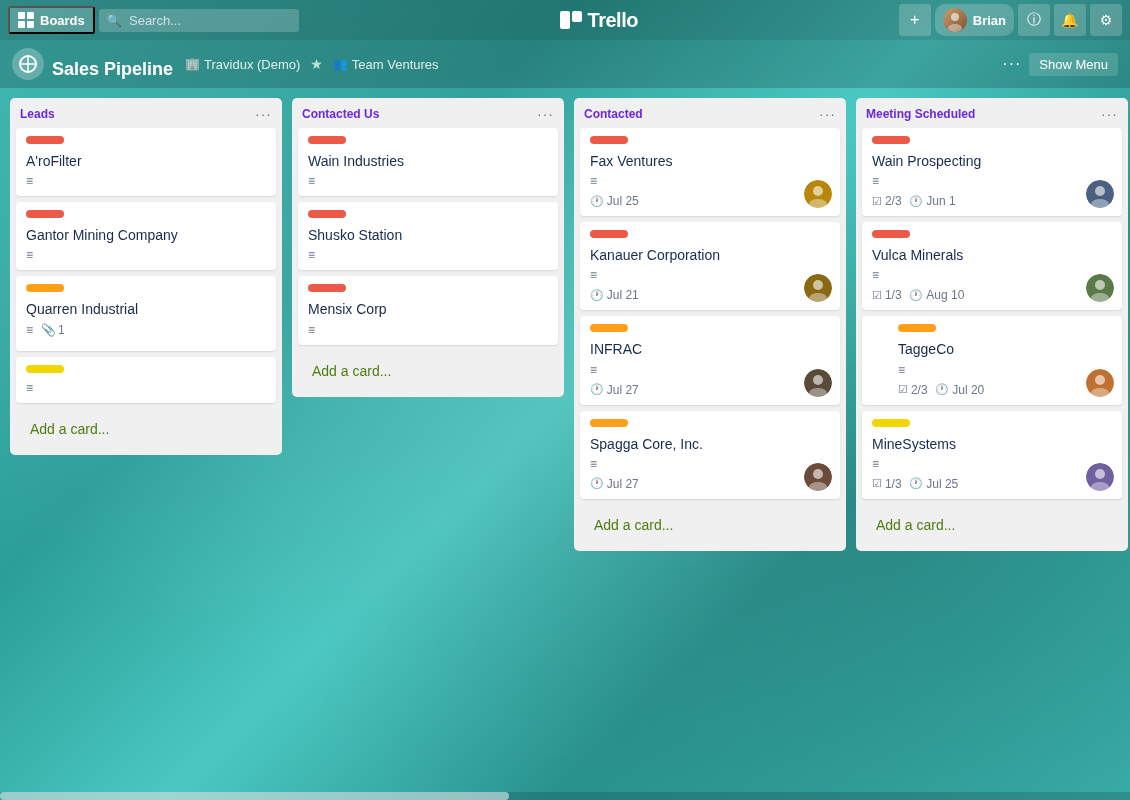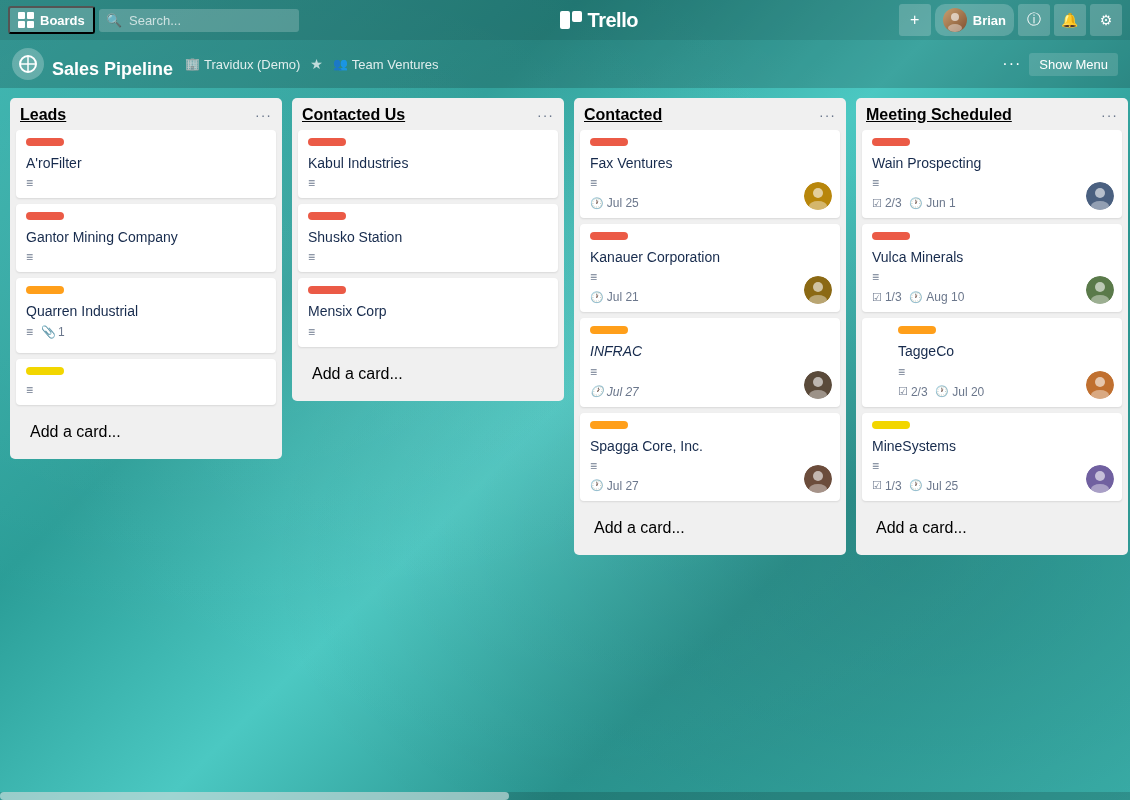--- a/index.html
+++ b/index.html
@@ -165,21 +165,21 @@
       min-width: 272px;
       display: flex;
       flex-direction: column;
       max-height: calc(100% - 10px);
     }
     .list-header {
       display: flex; align-items: center; justify-content: space-between;
       padding: 8px 10px 6px;
     }
     .list-title {
-      font-size: 16px; font-weight: 700; color: #000000; text-decoration: underline;
+      font-size: 12px; font-weight: 700; color: #6d28d9;
     }
     .list-menu-btn {
       background: none; border: none; cursor: pointer;
       color: #6b778c; font-size: 14px; letter-spacing: 1px;
     }
     .list-cards {
       padding: 0 6px;
       overflow-y: auto;
       flex: 1;
     }
@@ -226,21 +226,21 @@
       border-radius: 50%;
     }
 
     
     .add-card {
       padding: 6px 8px;
       margin: 0 4px 6px;
     }
     .add-card-btn {
       background: none; border: none; cursor: pointer;
-      color: #000000; font-size: 16px;
+      color: #4d7c0f; font-size: 14px;
       padding: 6px 8px; border-radius: 3px;
       width: 100%; text-align: left;
     }
 
     
     .bottom-scrollbar {
       position: absolute; bottom: 0; left: 0; right: 0; height: 8px;
       background: rgba(0,0,0,0.15); z-index: 20;
     }
     .bottom-scrollbar-thumb {
@@ -369,21 +369,21 @@
       <div class="add-card"><button class="add-card-btn">Add a card...</button></div>
     </div>
     <div class="list">
       <div class="list-header">
     <span class="list-title">Contacted Us</span>
     <button class="list-menu-btn">···</button>
   </div>
       <div class="list-cards">
         <div class="card">
           <div class="card-label" style="background-color: rgb(235, 90, 70);"></div>
-          <div class="card-title">Kabul Industries</div>
+          <div class="card-title">Wain Industries</div>
           <div style="display: flex; align-items: center; gap: 8px; margin-top: 4px; flex-wrap: wrap;">
             <span style="font-size: 12px; color: rgb(107, 119, 140);">≡</span>
           </div>
         </div>
         <div class="card">
           <div class="card-label" style="background-color: rgb(235, 90, 70);"></div>
           <div class="card-title">Shusko Station</div>
           <div style="display: flex; align-items: center; gap: 8px; margin-top: 4px; flex-wrap: wrap;">
             <span style="font-size: 12px; color: rgb(107, 119, 140);">≡</span>
           </div>
@@ -439,21 +439,21 @@
           </div>
           <div class="card-avatar">
         <div class="avatar-placeholder" style="background:#8b6914;">
           <svg width="28" height="28" viewBox="0 0 28 28" fill="none">
             <circle cx="14" cy="11" r="5" fill="rgba(255,255,255,0.6)"></circle>
             <ellipse cx="14" cy="24" rx="9" ry="5" fill="rgba(255,255,255,0.4)"></ellipse>
           </svg>
         </div>
           </div>
         </div>
-        <div class="card" style="padding-right: 48px; font-style: italic;">
+        <div class="card" style="padding-right: 48px;">
           <div class="card-label" style="background-color: rgb(255, 159, 26);"></div>
           <div class="card-title">INFRAC</div>
           <div style="display: flex; align-items: center; gap: 8px; margin-top: 4px; flex-wrap: wrap;">
             <span style="font-size: 12px; color: rgb(107, 119, 140);">≡</span>
           </div>
           <div class="card-meta">
             <span class="card-meta-item">
               <span style="font-size:11px;">🕐</span>
               <span>Jul 27</span>
             </span>

